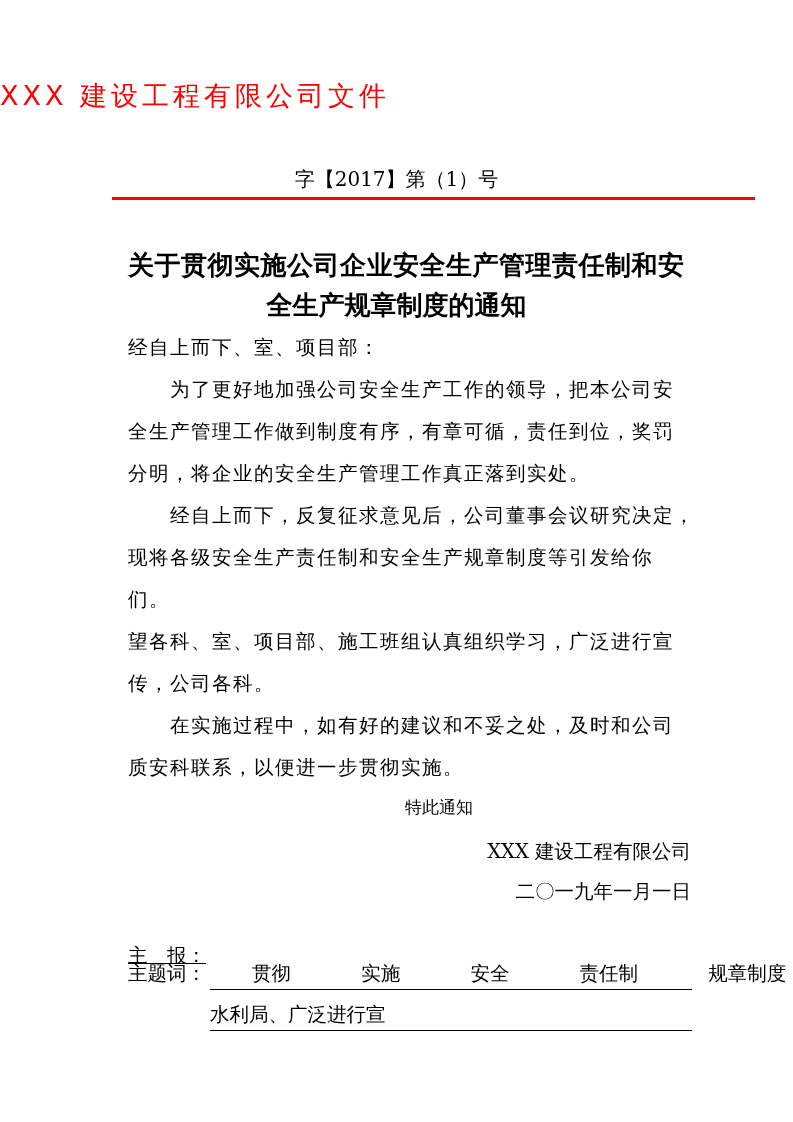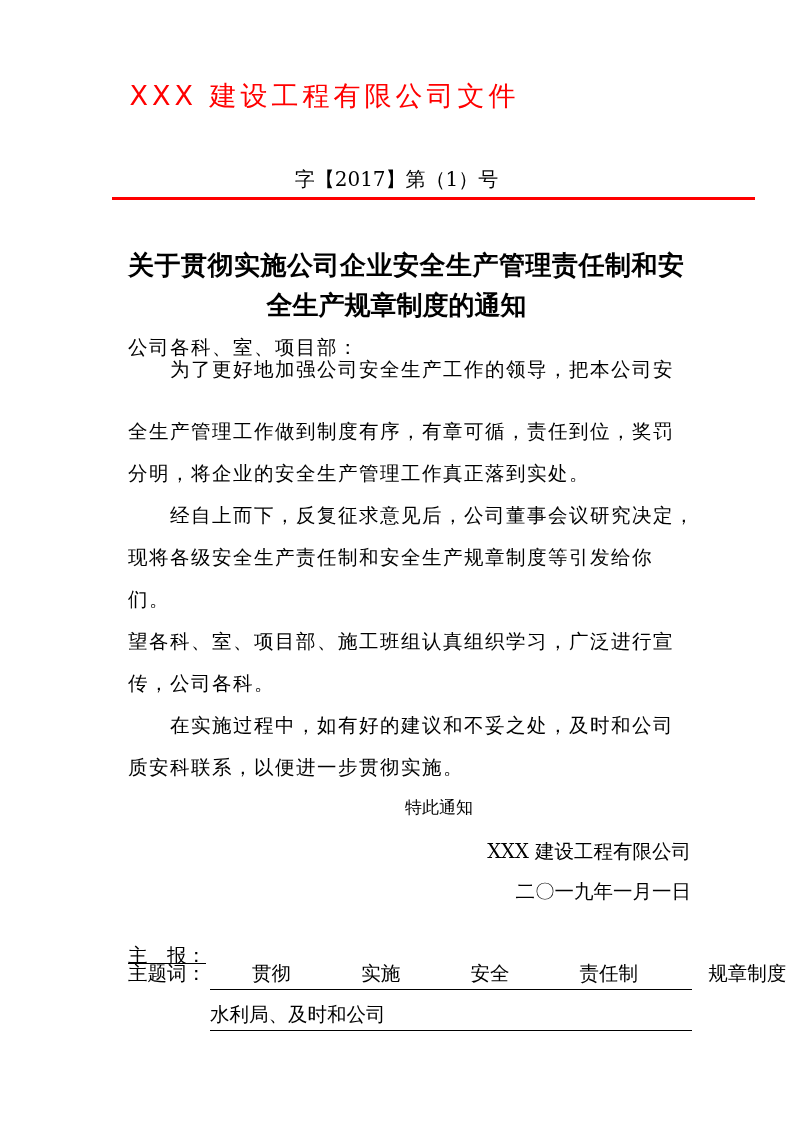--- a/index.html
+++ b/index.html
@@ -1,19 +1,19 @@
 <!DOCTYPE html>
 <html><head>
 <meta charset="utf-8">
 <style>
   html, body { margin: 0; padding: 0; background: #ffffff; }
   body { width: 793px; height: 1122px; position: relative; overflow: hidden;
          font-family: "DejaVu Serif", "Liberation Serif", serif; color: #000; }
   .abs { position: absolute; white-space: nowrap; }
-  .header-title { top: 78px; left: 0; width: 649px; text-align: center;
+  .header-title { top: 78px; left: 0; width: 649px; text-align: left;
                   font-size: 27px; color: #ff0000; letter-spacing: 4px;
                   font-family: "DejaVu Sans", "Liberation Sans", sans-serif; }
   .doc-number { top: 166px; left: 0; width: 793px; text-align: center; font-size: 20px; }
   .red-rule { top: 197px; left: 112px; width: 643px; height: 3px; background: #ff0000; }
   .title-line { left: 0; width: 793px; text-align: center; font-size: 26px; font-weight: bold;
                 font-family: Liberation Mono, monospace; }
   .t1 { top: 248px; left: 128px; width: 563px; text-align: left; letter-spacing: 0.5px; }
   .t2 { top: 288px; }
   .body-line { left: 128px; font-size: 19.5px; letter-spacing: 1.5px; }
   .right-line { font-size: 19.5px; right: 102px; }
@@ -25,23 +25,23 @@
 </head>
 <body>
 
 <div class="abs header-title">XXX 建设工程有限公司文件</div>
 <div class="abs doc-number">字【2017】第（1）号</div>
 <div class="abs red-rule"></div>
 
 <div class="abs title-line t1">关于贯彻实施公司企业安全生产管理责任制和安</div>
 <div class="abs title-line t2">全生产规章制度的通知</div>
 
-<div class="abs body-line" style="top:334px;">公司各科、室、项目部：</div>
+<div class="abs body-line" style="top:334px;">经自上而下、室、项目部：</div>
 
-<div class="abs body-line" style="top:356px;">　　为了更好地加强公司安全生产工作的领导，把本公司安</div>
+<div class="abs body-line" style="top:376px;">　　为了更好地加强公司安全生产工作的领导，把本公司安</div>
 <div class="abs body-line" style="top:418px;">全生产管理工作做到制度有序，有章可循，责任到位，奖罚</div>
 <div class="abs body-line" style="top:460px;">分明，将企业的安全生产管理工作真正落到实处。</div>
 <div class="abs body-line" style="top:502px;">　　经自上而下，反复征求意见后，公司董事会议研究决定，</div>
 <div class="abs body-line" style="top:544px;">现将各级安全生产责任制和安全生产规章制度等引发给你</div>
 <div class="abs body-line" style="top:586px;">们。</div>
 <div class="abs body-line" style="top:628px;">望各科、室、项目部、施工班组认真组织学习，广泛进行宣</div>
 <div class="abs body-line" style="top:670px;">传，公司各科。</div>
 <div class="abs body-line" style="top:712px;">　　在实施过程中，如有好的建议和不妥之处，及时和公司</div>
 <div class="abs body-line" style="top:754px;">质安科联系，以便进一步贯彻实施。</div>
 
@@ -52,13 +52,13 @@
 <div class="abs meta-label" style="top:960px;">主题词：</div>
 <div class="abs meta-value" style="top:960px;">
   <span class="kw">贯彻</span>
   <span class="kw">实施</span>
   <span class="kw">安全</span>
   <span class="kw">责任制</span>
   <span class="kw">规章制度</span>
 </div>
 
 <div class="abs meta-label" style="top:942px;text-decoration:underline;">主　报：</div>
-<div class="abs meta-value" style="top:1001px;">水利局、及时和公司</div>
+<div class="abs meta-value" style="top:1001px;">水利局、广泛进行宣</div>
 
 </body></html>

